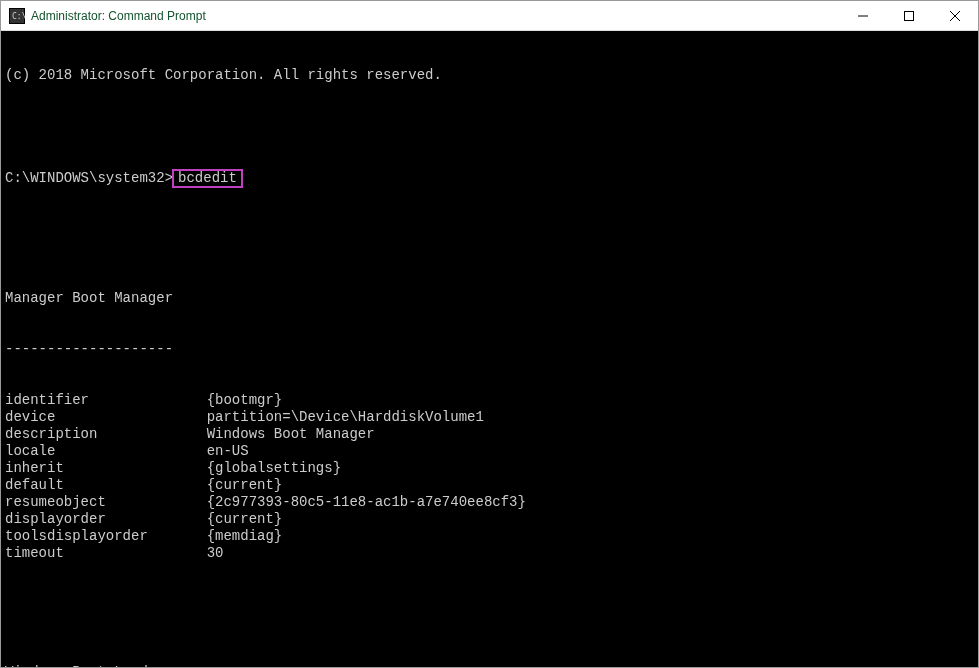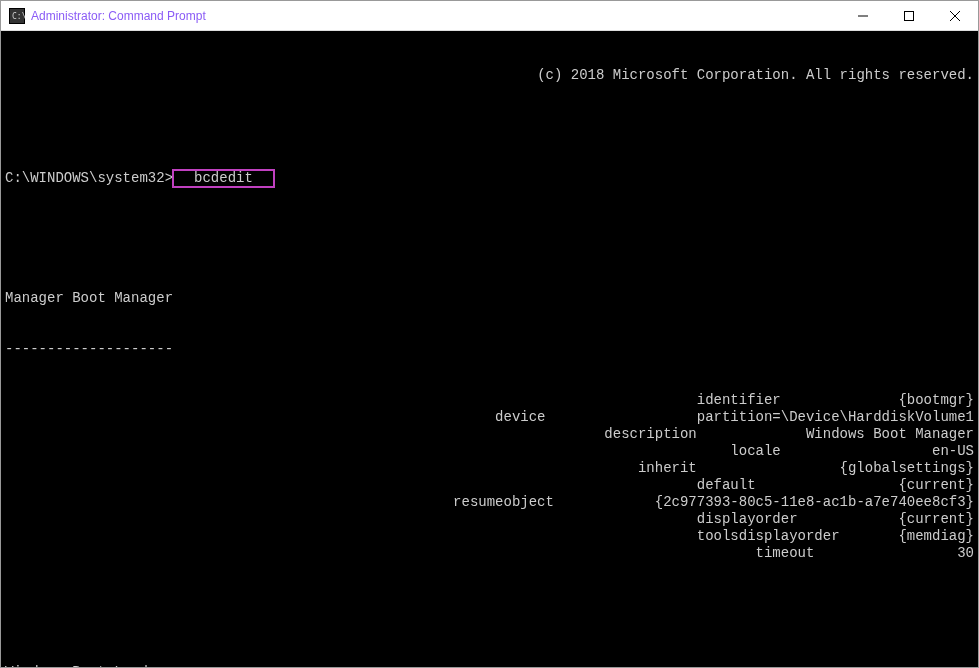--- a/index.html
+++ b/index.html
@@ -29,21 +29,21 @@
     .title-icon {
       width: 16px;
       height: 16px;
       margin-right: 6px;
       display: inline-flex;
       align-items: center;
       justify-content: center;
     }
     .title-text {
       font-size: 12px;
-      color: #8b5cf6;
+      color: #14532d;
       flex: 1;
     }
     .title-buttons {
       display: flex;
       height: 100%;
     }
     .title-btn {
       width: 46px;
       height: 100%;
       display: flex;
@@ -60,25 +60,25 @@
       font-size: 14px;
       line-height: 17px;
       padding: 2px 4px;
       overflow: hidden;
       white-space: pre;
     }
     .prompt-line { white-space: pre; }
     .highlight-box {
       display: inline-block;
       border: 2px solid #c040c0;
-      padding: 0 20px;
+      padding: 0 4px;
       line-height: 15px;
       margin-left: -1px;
     }
-    .kv-row { white-space: pre; text-align: right; }
+    .kv-row { white-space: pre; }
     .section-header { white-space: pre; }
     .separator { white-space: pre; }
     .blank { height: 17px; }
   </style>
 </head>
 <body>
 
 <div class="window">
   <div class="title-bar">
     <span class="title-icon">

